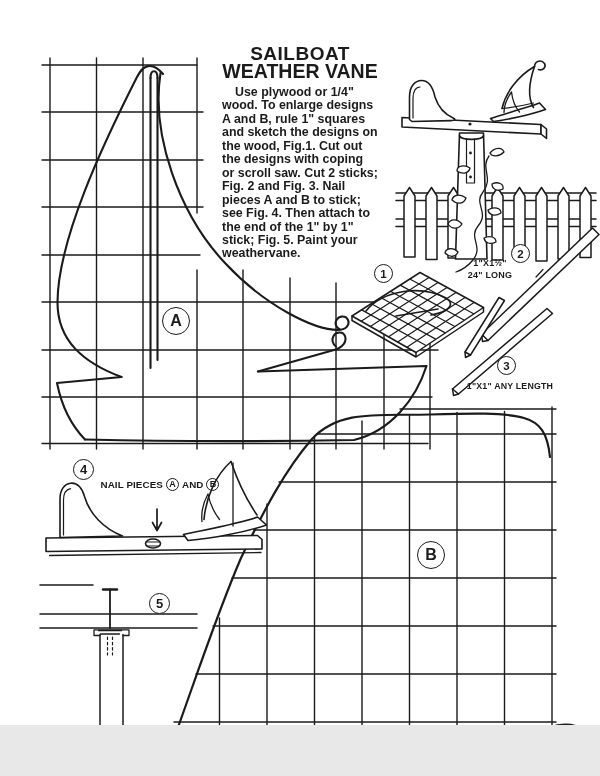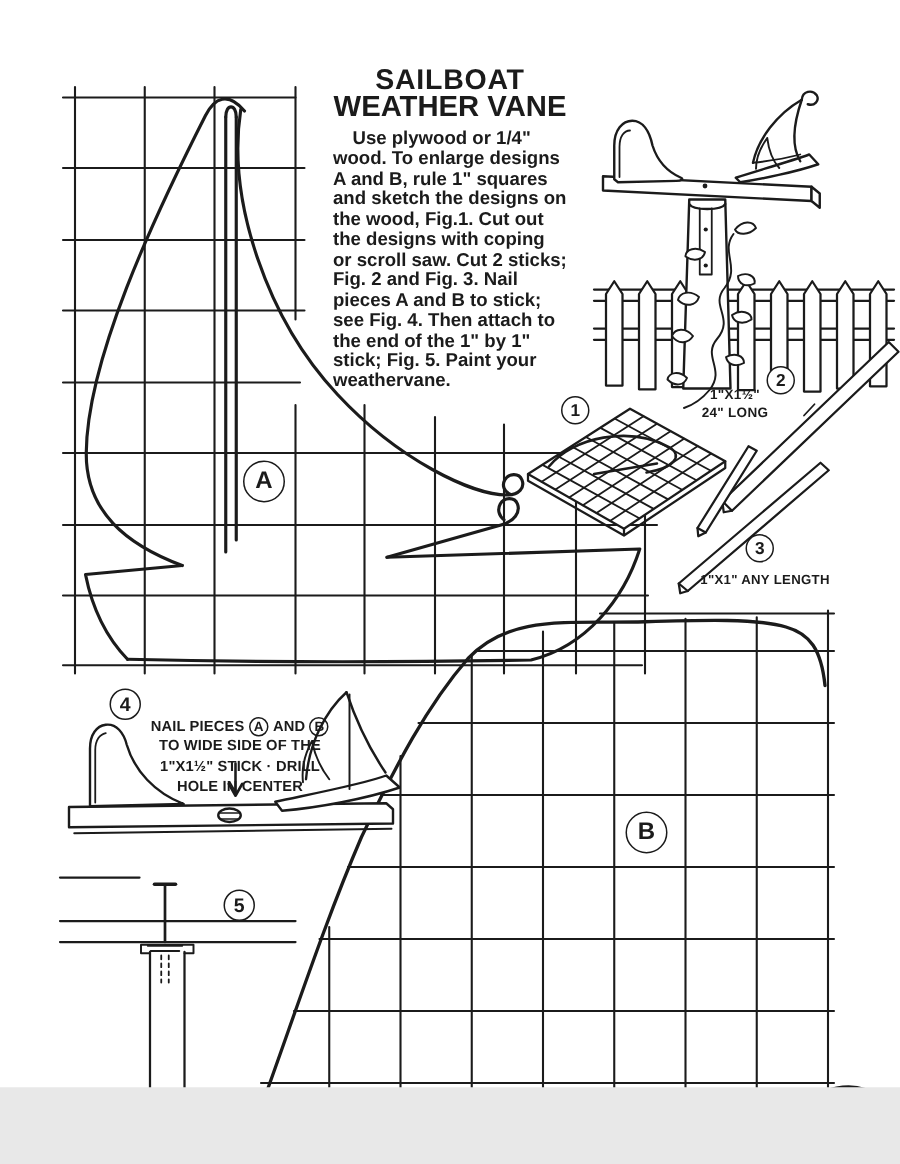--- a/index.html
+++ b/index.html
@@ -195,19 +195,16 @@
 <div id="fig2cap2" class="txt center">24" LONG</div>
 <div id="fig3cap" class="txt center">1"X1" ANY LENGTH</div>
 
 <div id="fig4cap" class="txt center">
   <div class="row">
     <span>NAIL PIECES</span>
     <span class="minicirc">A</span>
     <span>AND</span>
     <span class="minicirc">B</span>
   </div>
-  <div class="pre">TO WIDE SIDE OF THE
-1"X1½" STICK · DRILL
-HOLE IN CENTER</div>
 </div>
 
 
 </div>
 
 </body></html>

